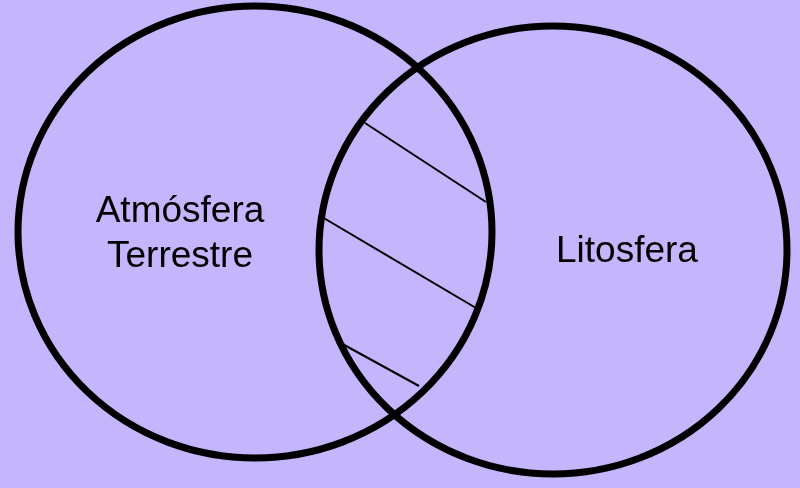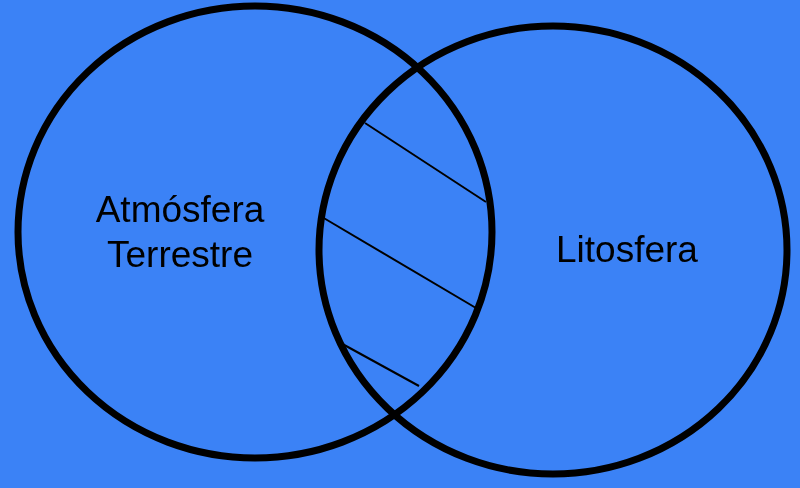--- a/index.html
+++ b/index.html
@@ -7,21 +7,21 @@
     padding: 0;
     width: 800px;
     height: 488px;
     background: #ffffff;
     overflow: hidden;
   }
   .stage {
     position: relative;
     width: 800px;
     height: 488px;
-    background: #3b82f6;
+    background: #c4b5fd;
   }
   svg.venn {
     display: block;
     width: 800px;
     height: 488px;
   }
   svg.venn text {
     font-family: "Liberation Sans", "DejaVu Sans", sans-serif;
     font-size: 37px;
     font-weight: 400;

